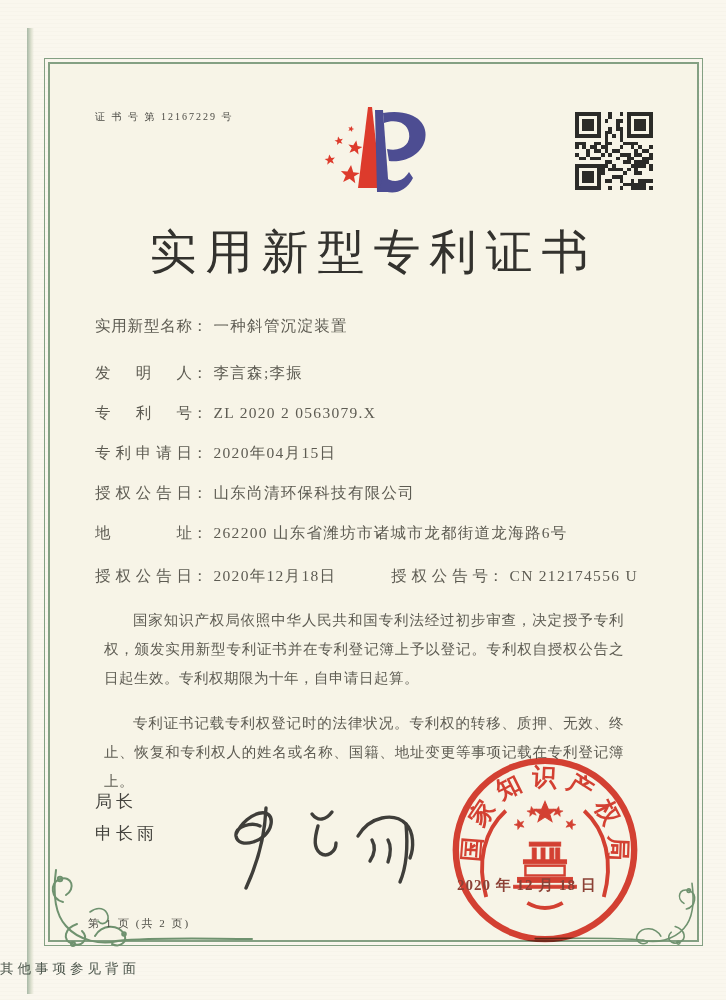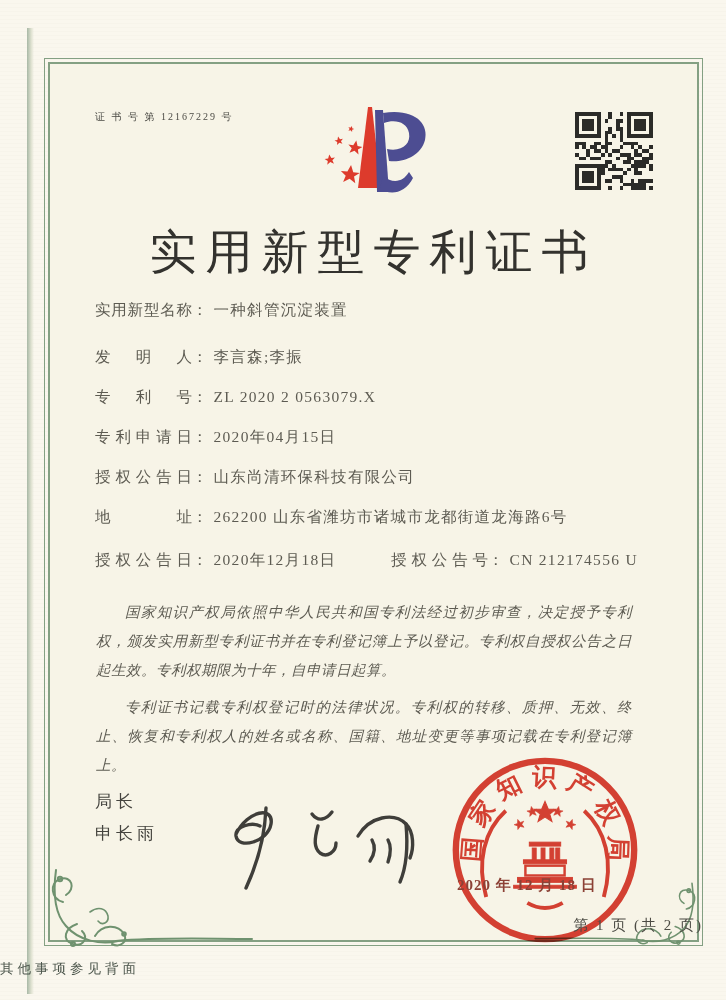--- a/index.html
+++ b/index.html
@@ -13,38 +13,38 @@
   .frame{position:absolute;left:44px;top:58px;right:23px;bottom:54px;
         border:1px solid #84a083;}
   .frame::before{content:"";position:absolute;inset:3px;border:2px solid #84a083;}
   .paper-tint{position:absolute;left:50px;top:64px;right:29px;bottom:60px;
         background:#f7f4e7;}
   .cert-no{position:absolute;left:95px;top:110px;font-size:10px;color:#4b4a45;letter-spacing:2px;text-align:right;}
   .logo{position:absolute;left:303px;top:100px;width:160px;height:104px;}
   .qr{position:absolute;left:574px;top:112px;width:80px;height:78px;}
   .title{position:absolute;left:44px;right:23px;top:221px;text-align:center;
         font-size:47px;font-weight:normal;color:#33322e;letter-spacing:9px;}
-  .fields{position:absolute;left:95px;top:300px;width:545px;font-size:15.5px;color:#5d5b52;}
+  .fields{position:absolute;left:95px;top:316px;width:545px;font-size:15.5px;color:#5d5b52;}
   .field{height:40px;position:relative;white-space:nowrap;}
   .field:nth-child(1){margin-bottom:7px;}
   .field:nth-child(6){margin-bottom:3px;}
   .flabel{display:inline-block;width:97px;text-align:justify;text-align-last:justify;vertical-align:top;}
   .colon{margin-right:6px;}
   .fvalue{letter-spacing:1.3px;}
   .pair2{position:absolute;left:296px;top:0;}
   .paras{position:absolute;left:88px;top:590px;width:552px;font-size:14.5px;
         line-height:29px;color:#5d5b52;text-align:justify;}
-  .paras p{margin:8px;text-indent:2em;letter-spacing:.5px;font-style:italic;}
+  .paras p{margin:16px;text-indent:2em;letter-spacing:.5px;}
   .sig-labels{position:absolute;left:95px;top:786px;font-size:17px;color:#45443f;letter-spacing:4px;line-height:32px;}
   .signature{position:absolute;left:208px;top:796px;width:230px;height:100px;}
   .seal{position:absolute;left:447px;top:752px;width:196px;height:196px;mix-blend-mode:multiply;opacity:.95;}
   .seal-date{position:absolute;left:457px;top:876px;font-size:15px;color:#8c4136;letter-spacing:1px;
         font-weight:bold;}
-  .page-num{position:absolute;left:44px;right:23px;top:916px;text-align:right;
-        font-size:15px;color:#4c4b44;letter-spacing:2px;}
+  .page-num{position:absolute;left:44px;right:23px;top:916px;text-align:left;
+        font-size:11px;color:#4c4b44;letter-spacing:2px;padding-left:44px;}
   .footer-note{position:absolute;left:0;right:60px;top:960px;
         font-size:13.5px;color:#4a544a;letter-spacing:4px;}
   .flourish{position:absolute;pointer-events:none;}
   .flourish.bl{left:46px;top:856px;width:210px;height:92px;}
   .flourish.br{right:26px;top:872px;width:168px;height:74px;transform:scaleX(-1);}
 </style>
 </head>
 <body>
 
 <div class="page">

